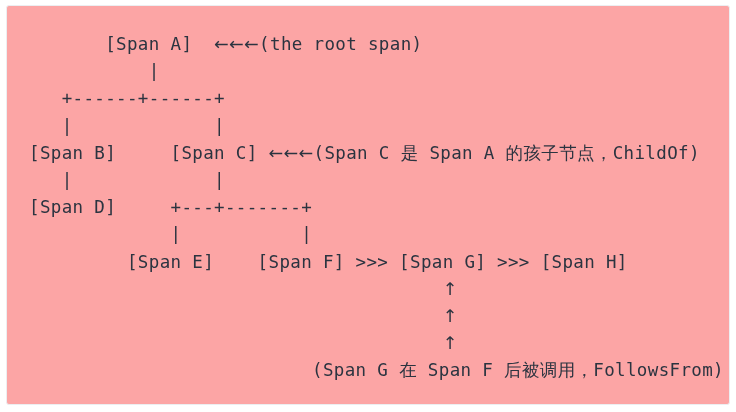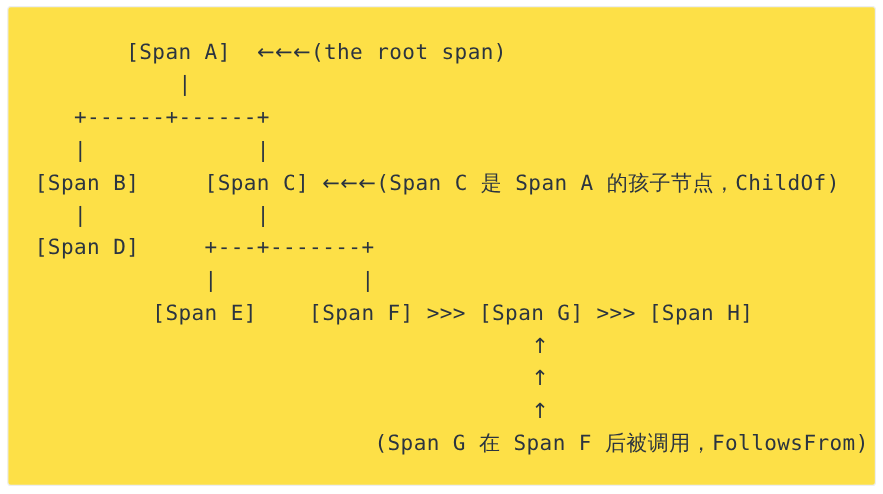--- a/index.html
+++ b/index.html
@@ -55,15 +55,15 @@
     color: #2b3440;
   }
   .arrow-glyph {
     font-family: "DejaVu Sans", "Liberation Sans", sans-serif;
     color: #2b3440;
   }
 </style>
 </head>
 <body style="background: rgb(255, 255, 255);">
 
-<div id="code-block" style="background: #fde047; border-color: rgb(236, 238, 241);">
+<div id="code-block" style="background: #fca5a5; border-color: rgb(236, 238, 241);">
   <pre id="ascii-art" style="color: rgb(43, 52, 64);"><span class="art-line"><span>       [Span A]  </span><span class="arrow-glyph">←←←</span><span>(the root span)</span></span><span class="art-line"><span>           |</span></span><span class="art-line"><span>   +------+------+</span></span><span class="art-line"><span>   |             |</span></span><span class="art-line"><span>[Span B]     [Span C] </span><span class="arrow-glyph">←←←</span><span>(Span C </span><span class="cjk">是</span><span> Span A </span><span class="cjk">的孩子节点，</span><span>ChildOf)</span></span><span class="art-line"><span>   |             |</span></span><span class="art-line"><span>[Span D]     +---+-------+</span></span><span class="art-line"><span>             |           |</span></span><span class="art-line"><span>         [Span E]    [Span F] &gt;&gt;&gt; [Span G] &gt;&gt;&gt; [Span H]</span></span><span class="art-line"><span>                                      </span><span class="arrow-glyph">↑</span></span><span class="art-line"><span>                                      </span><span class="arrow-glyph">↑</span></span><span class="art-line"><span>                                      </span><span class="arrow-glyph">↑</span></span><span class="art-line"><span>                          (Span G </span><span class="cjk">在</span><span> Span F </span><span class="cjk">后被调用，</span><span>FollowsFrom)</span></span></pre>
 </div>
 
 </body></html>

